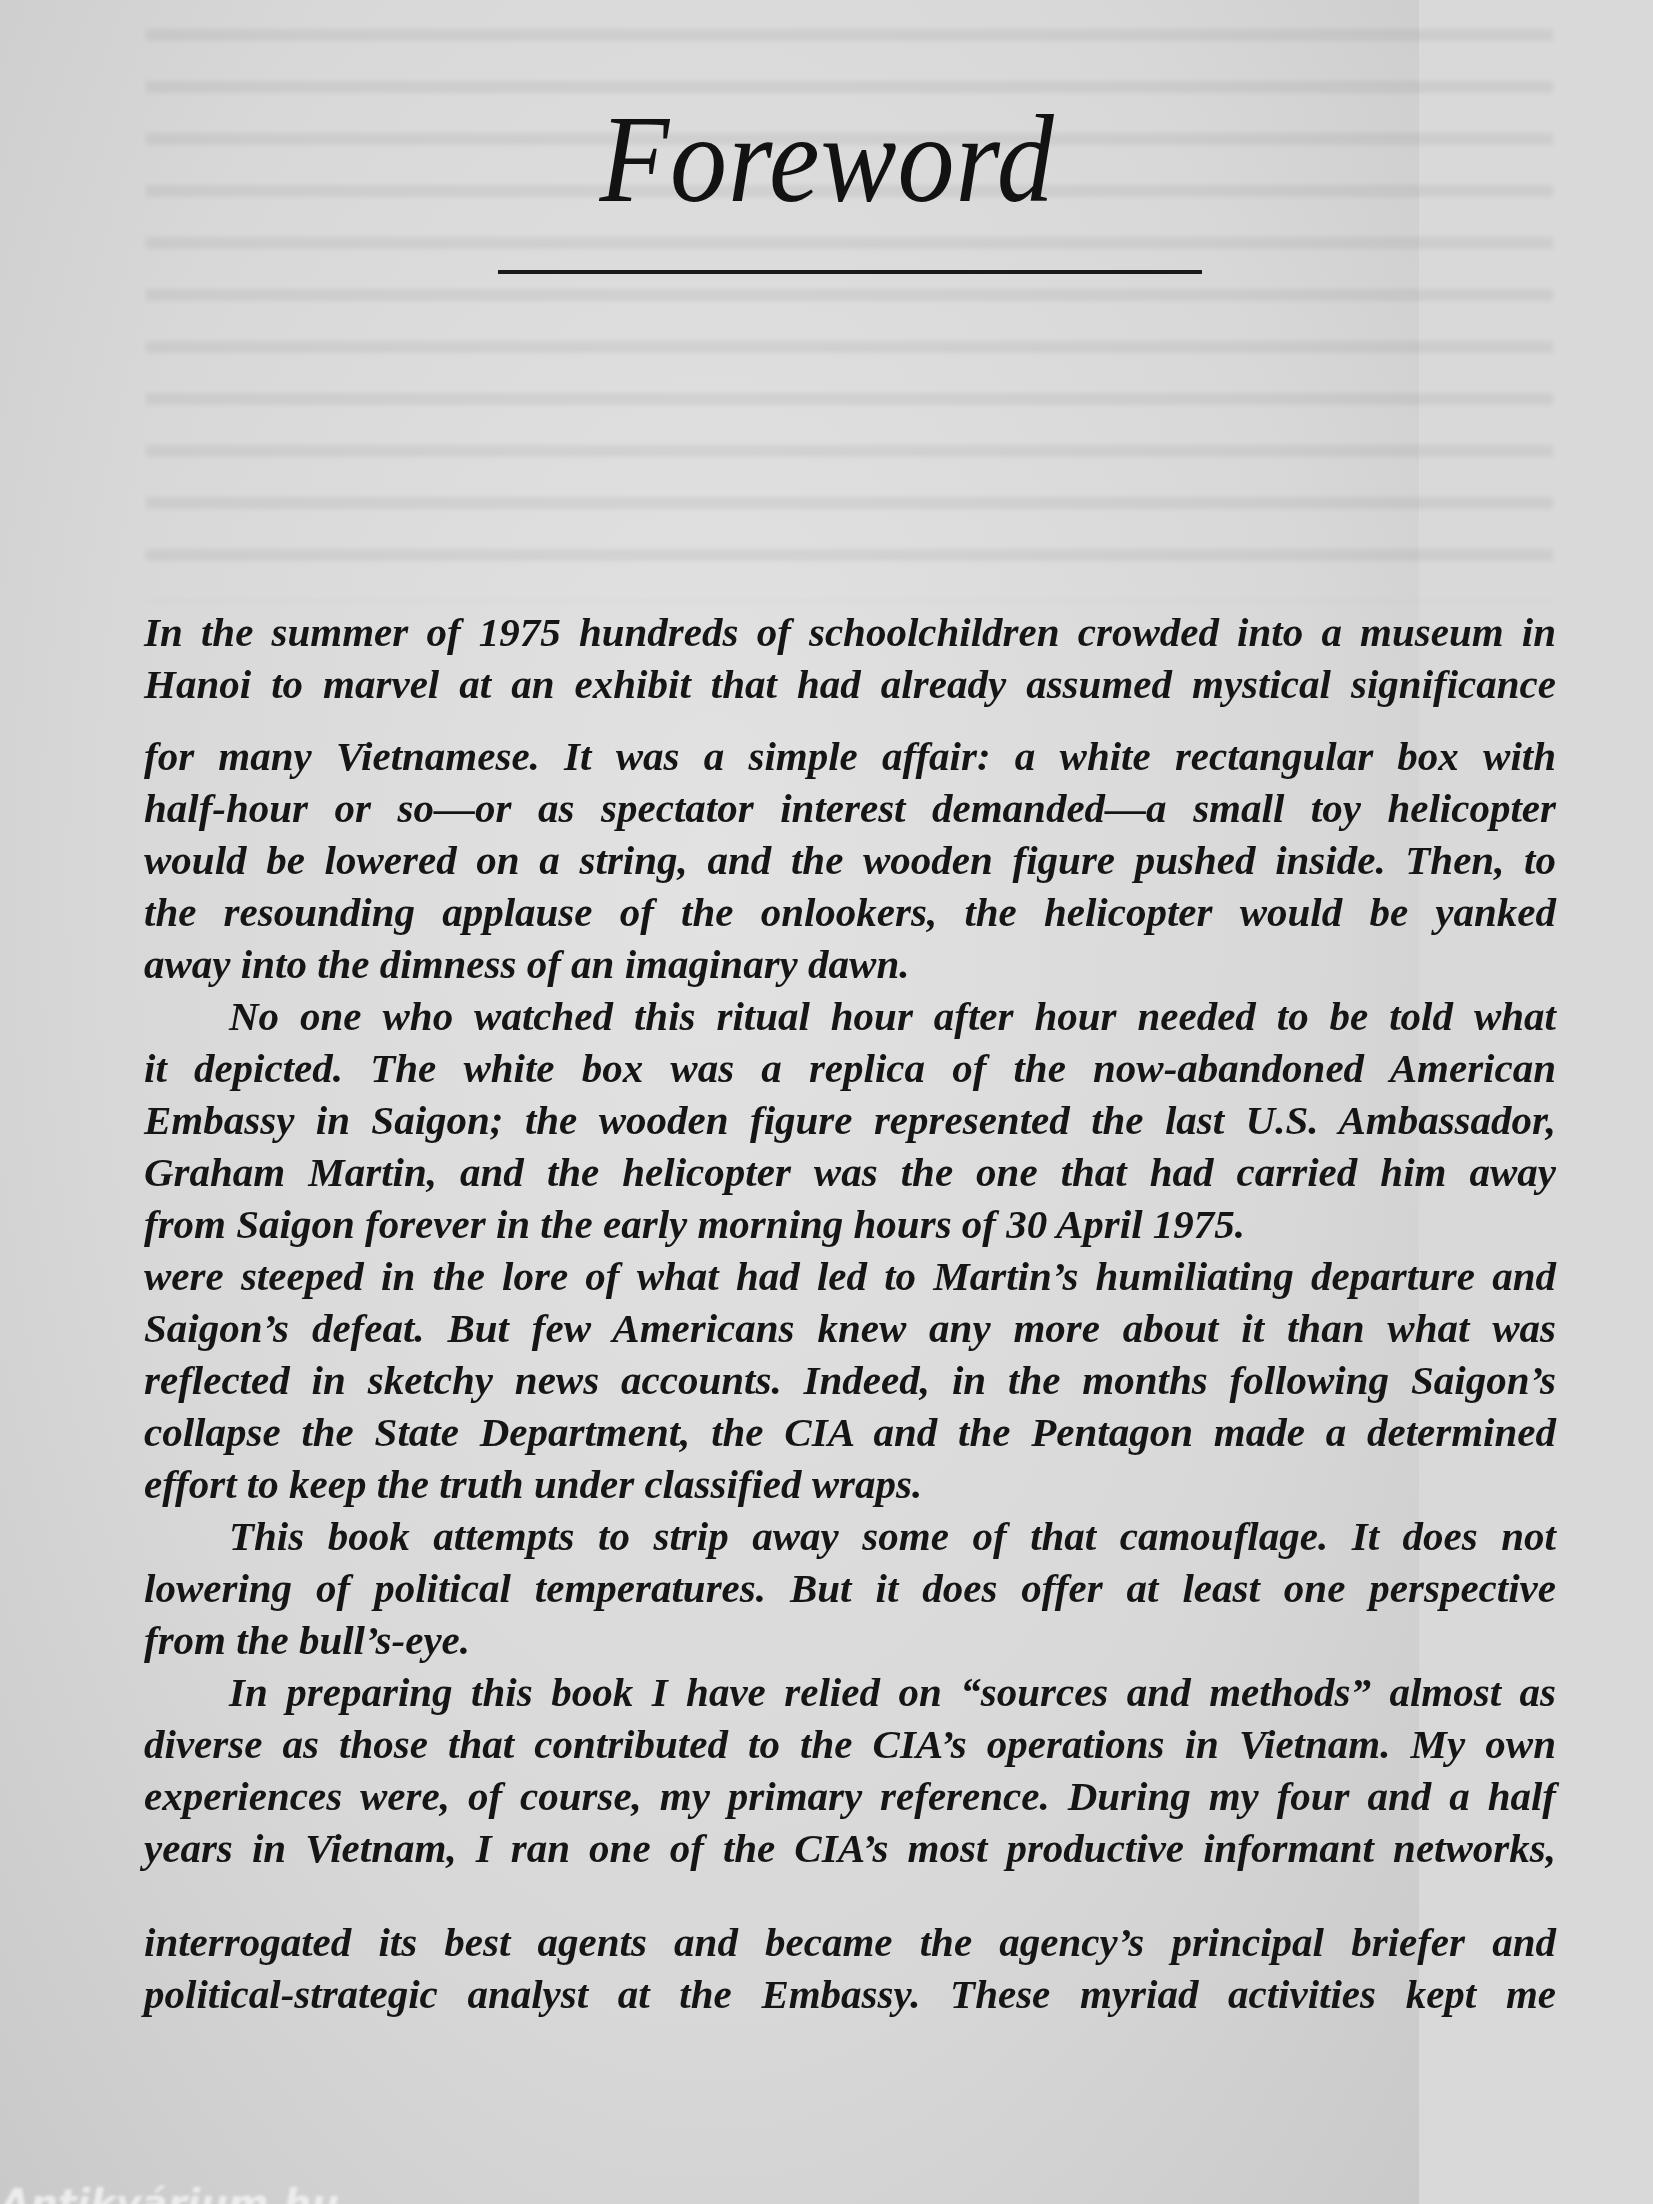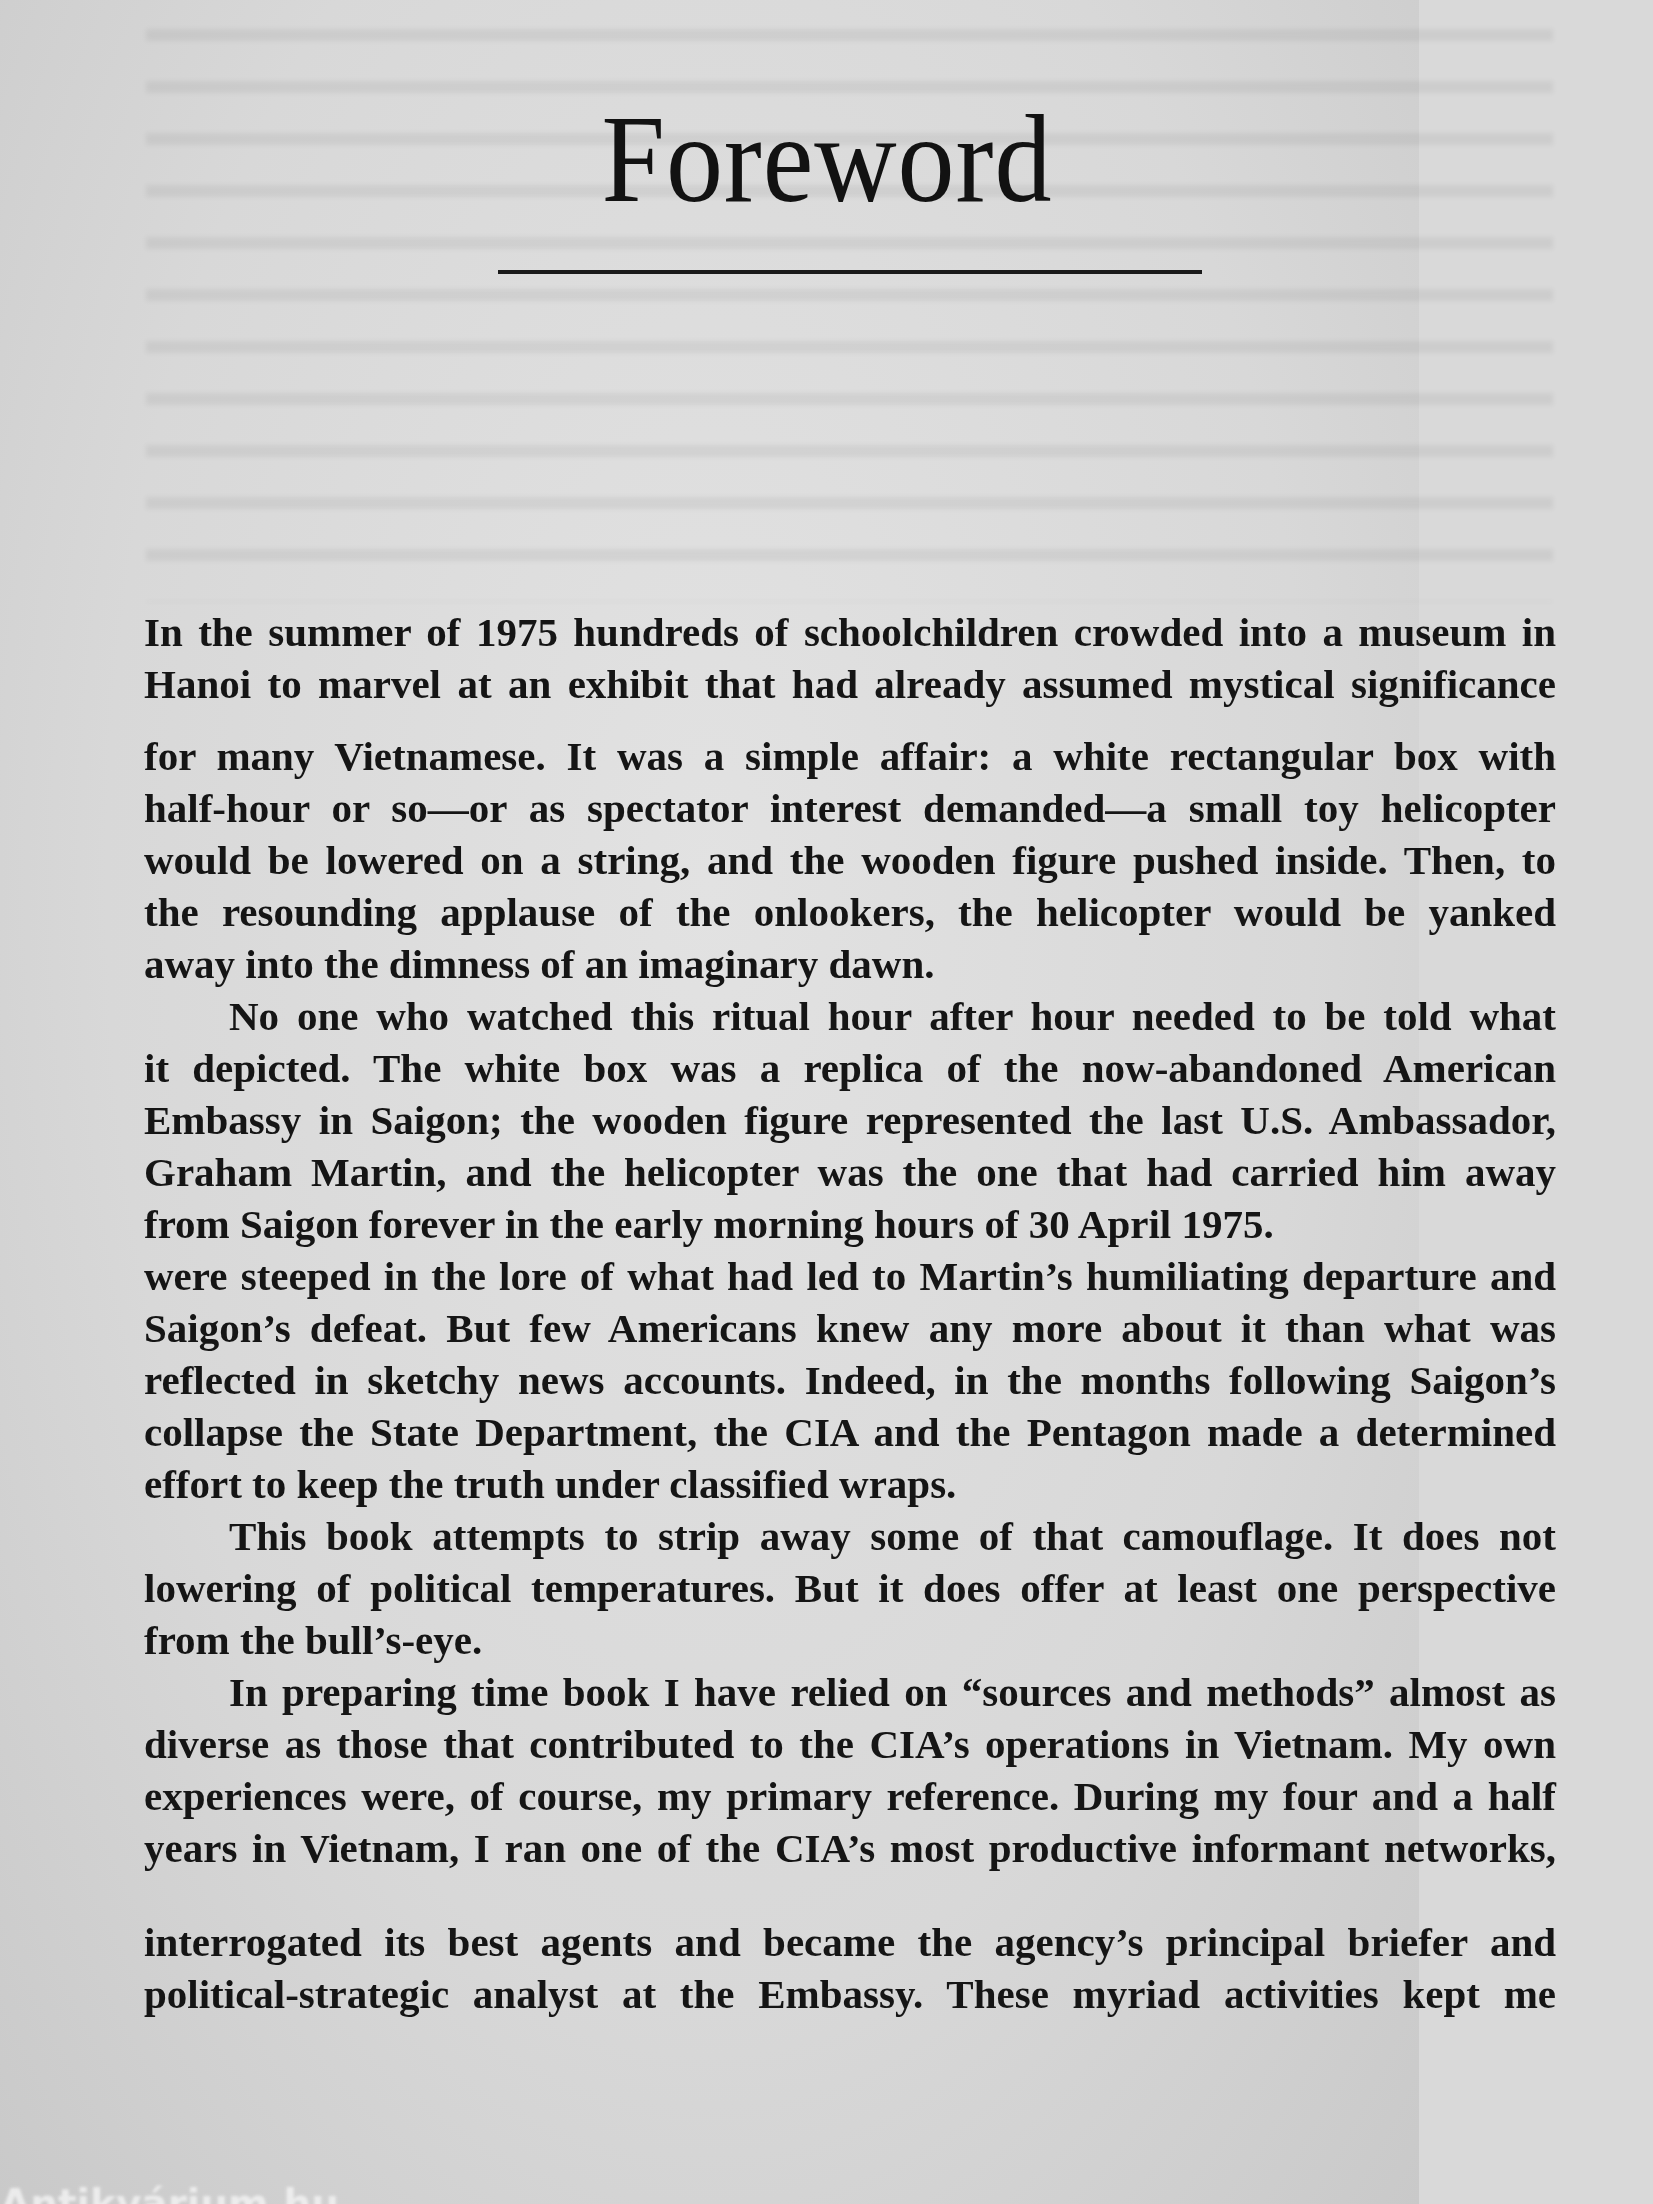--- a/index.html
+++ b/index.html
@@ -13,20 +13,21 @@
     background: #d9d9d9;
     position: relative;
     font-family: "Liberation Serif", "DejaVu Serif", serif;
     color: #141414;
   }
   .page {
     position: absolute;
     left: 0; top: 0;
     width: 1419px; height: 2205px;
     background: radial-gradient(ellipse at 50% 40%, #e2e2e2 0%, #d8d8d8 60%, #c9c9c9 100%);
+    font-style: italic;
   }
   .bleed {
     position: absolute;
     left: 146px; top: 0;
     width: 1407px;
     height: 602px;
     opacity: 0.08;
     background: repeating-linear-gradient(to bottom, transparent 0, transparent 29px, #444 29px, #444 41px, transparent 41px, transparent 52px);
     filter: blur(2.9px);
   }
@@ -122,21 +123,21 @@
       <span class="line" style="white-space: normal; text-align-last: justify;">reflected in sketchy news accounts. Indeed, in the months following Saigon’s</span>
       <span class="line" style="white-space: normal; text-align-last: justify;">collapse the State Department, the CIA and the Pentagon made a determined</span>
       <span class="line last" style="white-space: normal;">effort to keep the truth under classified wraps.</span>
     </div>
     <div class="paragraph">
       <span class="line indent" style="white-space: normal; text-align-last: justify;">This book attempts to strip away some of that camouflage. It does not</span>
       <span class="line" style="white-space: normal; text-align-last: justify;">lowering of political temperatures. But it does offer at least one perspective</span>
       <span class="line last" style="white-space: normal;">from the bull’s-eye.</span>
     </div>
     <div class="paragraph">
-      <span class="line indent" style="white-space: normal; text-align-last: justify;">In preparing time book I have relied on “sources and methods” almost as</span>
+      <span class="line indent" style="white-space: normal; text-align-last: justify;">In preparing this book I have relied on “sources and methods” almost as</span>
       <span class="line" style="white-space: normal; text-align-last: justify;">diverse as those that contributed to the CIA’s operations in Vietnam. My own</span>
       <span class="line" style="white-space: normal; text-align-last: justify;">experiences were, of course, my primary reference. During my four and a half</span>
       <span class="line" style="white-space: normal; text-align-last: justify;">years in Vietnam, I ran one of the CIA’s most productive informant networks,</span>
       <span class="line" style="white-space: normal; text-align-last: justify; margin-top: 42px;">interrogated its best agents and became the agency’s principal briefer and</span>
       <span class="line" style="white-space: normal; text-align-last: justify;">political-strategic analyst at the Embassy. These myriad activities kept me</span>
     </div>
   </div>
 
   <div class="watermark">Antikvárium.hu</div>
 </div>

